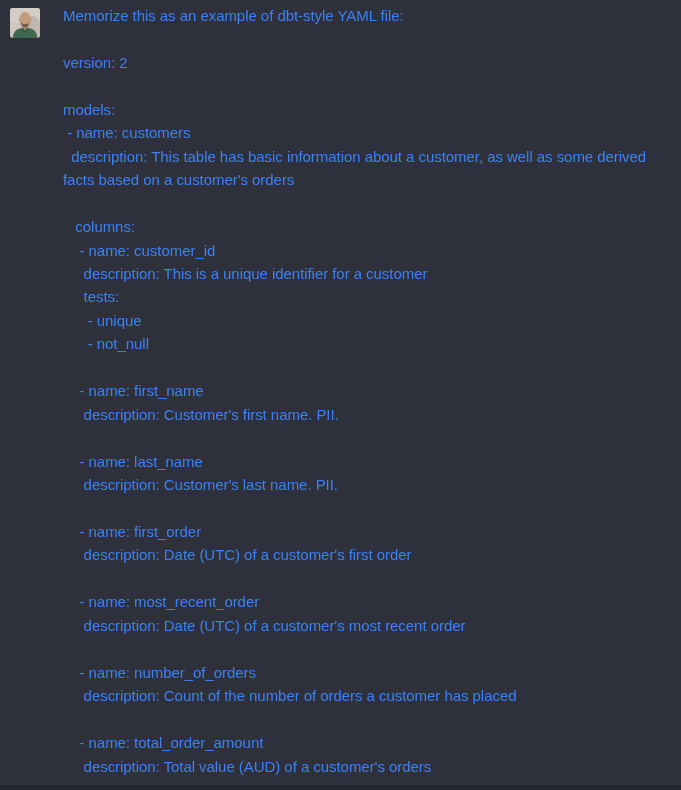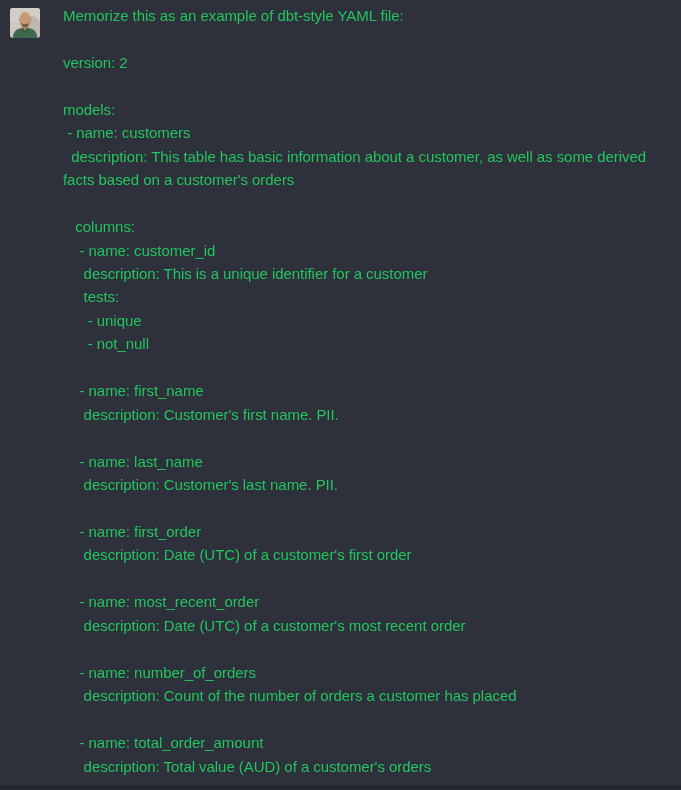--- a/index.html
+++ b/index.html
@@ -38,21 +38,21 @@
   }
   .message-text {
     position: absolute;
     left: 63px;
     top: 4px;
     width: 618px;
     font-family: "Liberation Sans", sans-serif;
     font-size: 15px;
     line-height: 23.45px;
     letter-spacing: -0.05px;
-    color: #22c55e;
+    color: #3b82f6;
     white-space: pre-wrap;
     overflow-wrap: break-word;
   }
   .bottom-strip {
     position: absolute;
     left: 0;
     top: 785px;
     width: 681px;
     height: 5px;
     background: #242631;

